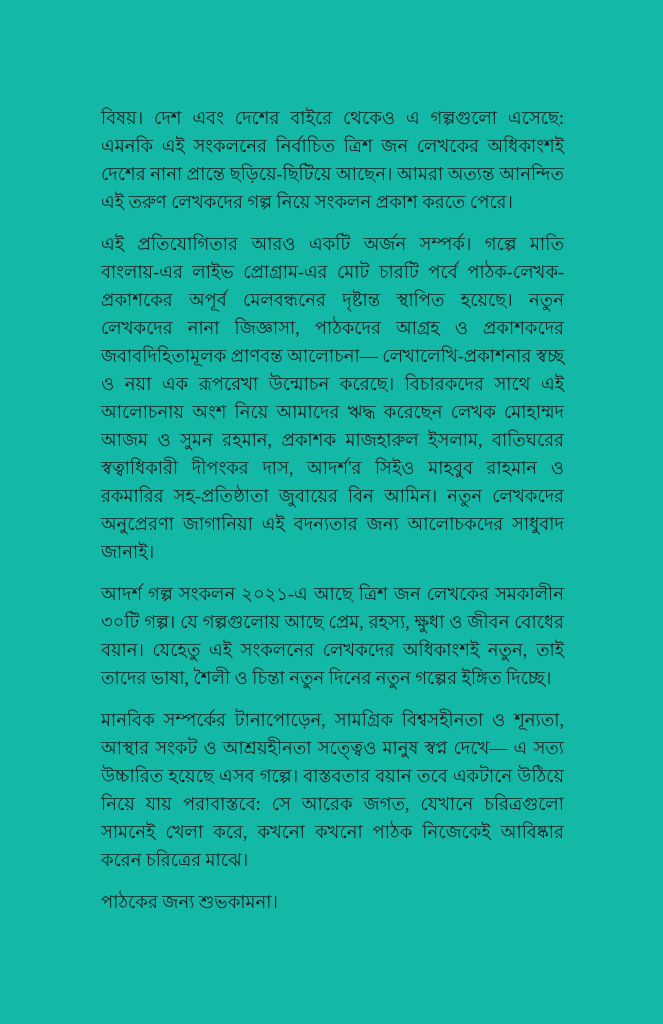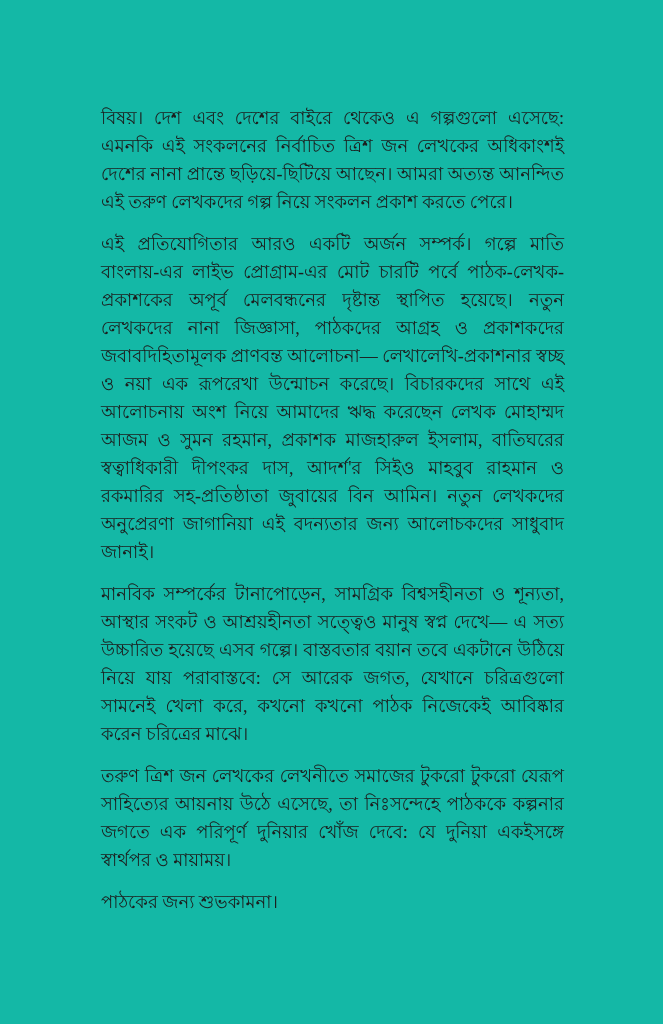--- a/index.html
+++ b/index.html
@@ -34,18 +34,18 @@
     text-align: left;
   }
 </style>
 </head>
 <body>
 
 <div class="page">
   <div class="text-block">
     <p class="para">বিষয়। দেশ এবং দেশের বাইরে থেকেও এ গল্পগুলো এসেছে: এমনকি এই সংকলনের নির্বাচিত ত্রিশ জন লেখকের অধিকাংশই দেশের নানা প্রান্তে ছড়িয়ে-ছিটিয়ে আছেন। আমরা অত্যন্ত আনন্দিত এই তরুণ লেখকদের গল্প নিয়ে সংকলন প্রকাশ করতে পেরে।</p>
     <p class="para">এই প্রতিযোগিতার আরও একটি অর্জন সম্পর্ক। গল্পে মাতি বাংলায়-এর লাইভ প্রোগ্রাম-এর মোট চারটি পর্বে পাঠক-লেখক-প্রকাশকের অপূর্ব মেলবন্ধনের দৃষ্টান্ত স্থাপিত হয়েছে। নতুন লেখকদের নানা জিজ্ঞাসা, পাঠকদের আগ্রহ ও প্রকাশকদের জবাবদিহিতামূলক প্রাণবন্ত আলোচনা— লেখালেখি-প্রকাশনার স্বচ্ছ ও নয়া এক রূপরেখা উন্মোচন করেছে। বিচারকদের সাথে এই আলোচনায় অংশ নিয়ে আমাদের ঋদ্ধ করেছেন লেখক মোহাম্মদ আজম ও সুমন রহমান, প্রকাশক মাজহারুল ইসলাম, বাতিঘরের স্বত্বাধিকারী দীপংকর দাস, আদর্শ'র সিইও মাহবুব রাহমান ও রকমারির সহ-প্রতিষ্ঠাতা জুবায়ের বিন আমিন। নতুন লেখকদের অনুপ্রেরণা জাগানিয়া এই বদন্যতার জন্য আলোচকদের সাধুবাদ জানাই।</p>
+    <p class="para">আদর্শ গল্প সংকলন ২০২১-এ আছে ত্রিশ জন লেখকের সমকালীন ৩০টি গল্প। যে গল্পগুলোয় আছে প্রেম, রহস্য, ক্ষুধা ও জীবন বোধের বয়ান। যেহেতু এই সংকলনের লেখকদের অধিকাংশই নতুন, তাই তাদের ভাষা, শৈলী ও চিন্তা নতুন দিনের নতুন গল্পের ইঙ্গিত দিচ্ছে।</p>
     <p class="para">মানবিক সম্পর্কের টানাপোড়েন, সামগ্রিক বিশ্বসহীনতা ও শূন্যতা, আস্থার সংকট ও আশ্রয়হীনতা সত্ত্বেও মানুষ স্বপ্ন দেখে— এ সত্য উচ্চারিত হয়েছে এসব গল্পে। বাস্তবতার বয়ান তবে একটানে উঠিয়ে নিয়ে যায় পরাবাস্তবে: সে আরেক জগত, যেখানে চরিত্রগুলো সামনেই খেলা করে, কখনো কখনো পাঠক নিজেকেই আবিষ্কার করেন চরিত্রের মাঝে।</p>
-    <p class="para">তরুণ ত্রিশ জন লেখকের লেখনীতে সমাজের টুকরো টুকরো যেরূপ সাহিত্যের আয়নায় উঠে এসেছে, তা নিঃসন্দেহে পাঠককে কল্পনার জগতে এক পরিপূর্ণ দুনিয়ার খোঁজ দেবে: যে দুনিয়া একইসঙ্গে স্বার্থপর ও মায়াময়।</p>
     <p class="closing">পাঠকের জন্য শুভকামনা।</p>
 
   </div>
 </div>
 
 </body></html>

